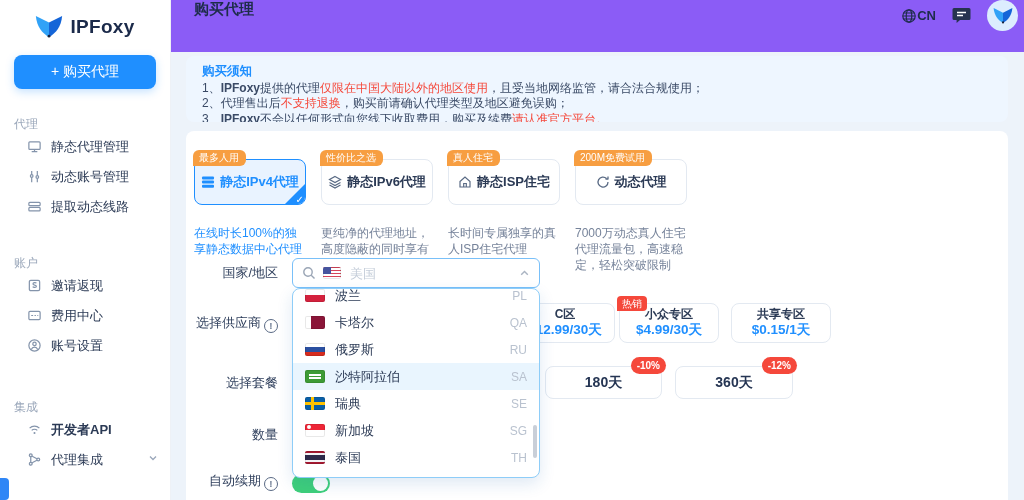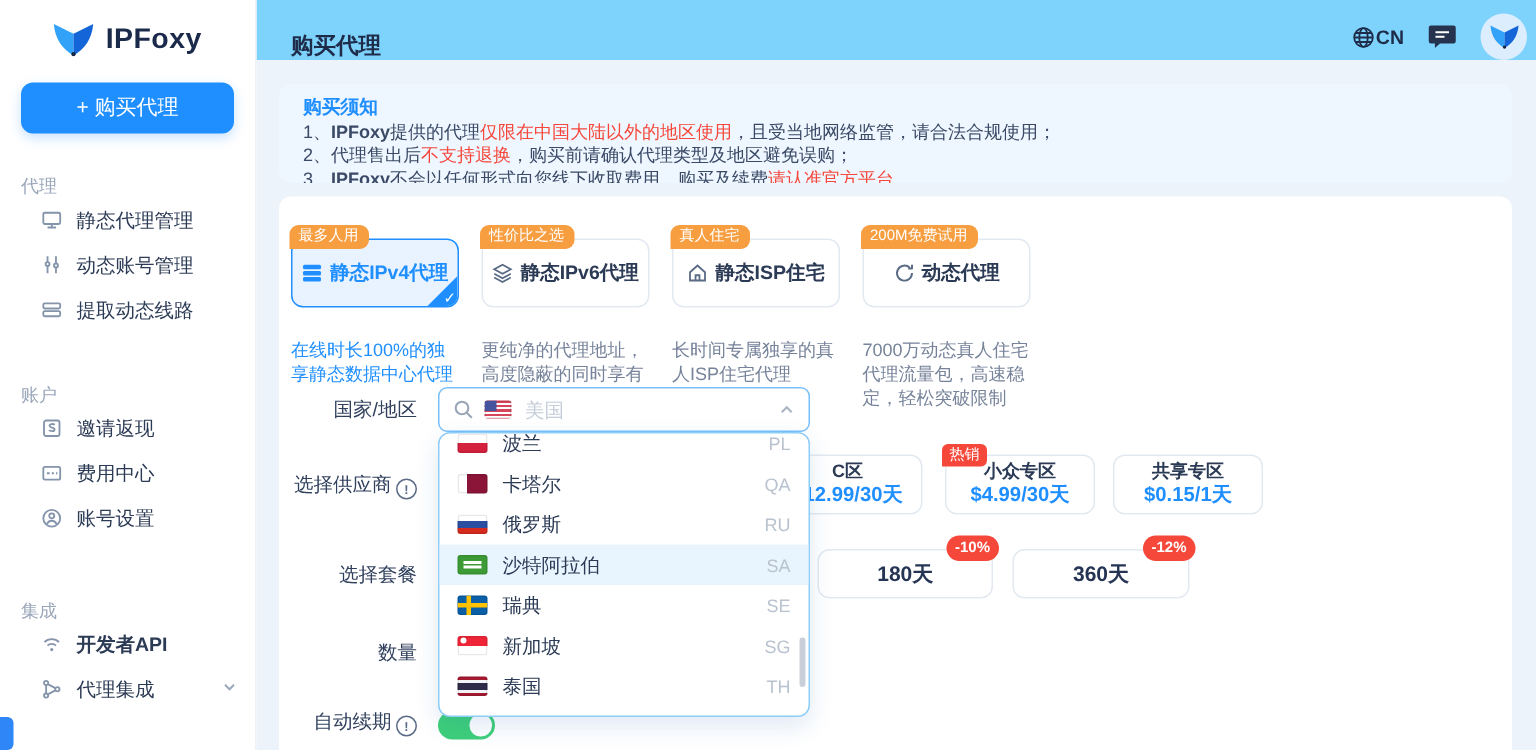--- a/index.html
+++ b/index.html
@@ -12,21 +12,21 @@
   .buy-btn{margin:17px 14px 0;height:34px;background:#1f8fff;border:0;border-radius:8px;color:#fff;
            font-size:14px;display:flex;align-items:center;justify-content:center;width:142px;cursor:pointer;
            font-family:inherit;box-shadow:0 3px 8px rgba(31,143,255,.25)}
   .nav-section{margin-top:27px}
   .nav-title{padding:0 14px;font-size:12px;color:#9aa7ba;margin-bottom:5px}
   .nav-item{display:flex;align-items:flex-start;gap:9px;height:30px;padding:0 12px 0 26px;font-size:13px;color:#2b3a55;cursor:pointer}
   .nav-item .nicon{width:16px;height:16px;color:#8494ab;flex:none;display:flex;align-items:center;justify-content:center}
   .nav-item .chev{margin-left:auto;color:#9aa7ba}
   .corner-widget{position:absolute;left:0;top:478px;width:9px;height:22px;background:#2f86f6;border-radius:0 4px 4px 0;z-index:40}
   
-  .topbar{position:absolute;left:170px;right:0;top:0;height:40px;background:#7dd3fc;display:flex;align-items:flex-end;
+  .topbar{position:absolute;left:170px;right:0;top:0;height:52px;background:#8b5cf6;display:flex;align-items:flex-start;
           padding:0 6px 0 24px;z-index:25;box-sizing:border-box}
   .tb-title{font-size:15px;font-weight:700;color:#1e2c4a;flex:1}
   .tb-right{display:flex;align-items:center;gap:16px}
   .lang{display:flex;align-items:center;gap:0;font-weight:700;font-size:13px;color:#1e2c4a;cursor:pointer}
   .chat-btn{cursor:pointer;display:flex}
   .avatar{width:31px;height:31px;border-radius:50%;background:#dcedfe;display:flex;align-items:center;justify-content:center;cursor:pointer}
   
   .content{position:absolute;left:170px;right:0;top:40px;bottom:0}
   .notice{position:absolute;left:16px;right:16px;top:16px;height:66px;background:#eef6ff;border-radius:8px;
           padding:7px 16px;box-sizing:border-box;overflow:hidden}
@@ -88,21 +88,21 @@
   .oname{flex:1}
   .ocode{color:#b9c2cf;font-size:12px}
   .ddbar{position:absolute;right:2px;top:136px;width:4px;height:33px;border-radius:2px;background:#c9cfd8}
   
   .row-supplier{top:172px}
   .row-supplier .rlabel{line-height:40px}
   .scards{display:flex}
   .scard{width:100px;height:40px;border:1px solid #e3e9f1;border-radius:8px;background:#fff;display:flex;
          flex-direction:column;align-items:center;justify-content:center;position:relative;box-sizing:border-box;cursor:pointer}
   .scard.s1{margin-left:223px}
-  .scard.s2{margin-left:15px}
+  .scard.s2{margin-left:4px}
   .scard.s3{margin-left:12px}
   .sname{font-size:12px;color:#2b3a55;font-weight:600;line-height:1.1}
   .sprice{font-size:13.5px;color:#1f8fff;font-weight:700;margin-top:2px;line-height:1.1}
   .hot{position:absolute;top:-8px;left:-3px;background:#f5483b;color:#fff;font-size:10px;line-height:1;
        padding:2.5px 5px;border-radius:4px 4px 4px 0}
   
   .row-plan{top:235px}
   .row-plan .rlabel{line-height:33px}
   .pcards{display:flex}
   .pcard{width:117px;height:33px;border:1px solid #e3e9f1;border-radius:8px;background:#fff;display:flex;align-items:center;

